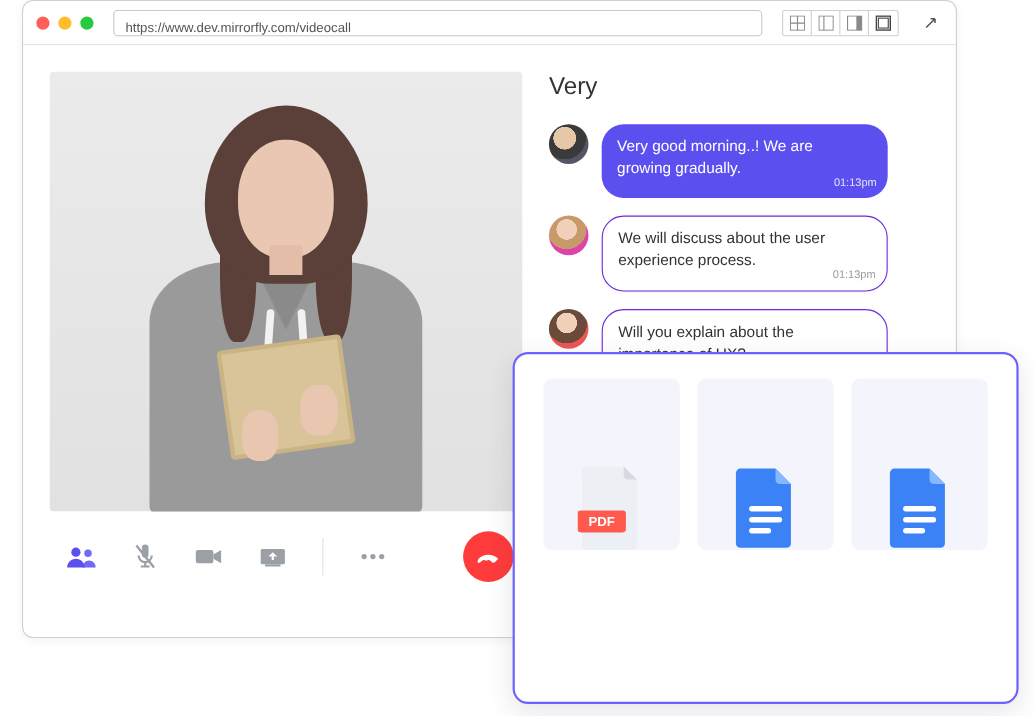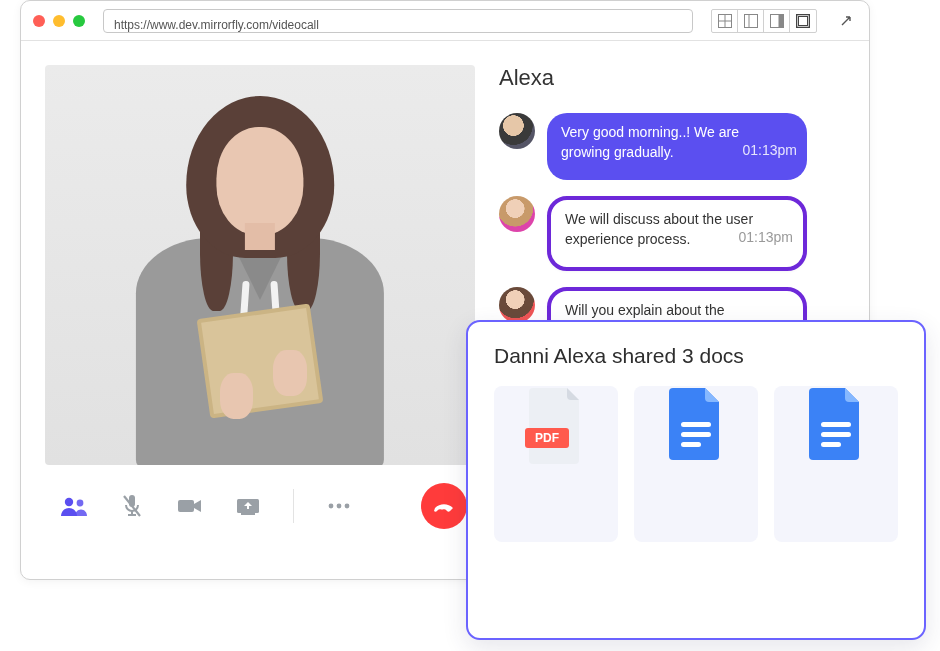--- a/index.html
+++ b/index.html
@@ -106,38 +106,38 @@
   .msg-row { display:flex; gap:12px; margin-bottom: 16px; }
   .avatar { width:36px; height:36px; border-radius:50%; background:#ccc; flex-shrink:0; overflow:hidden; }
   .avatar.a1 { background: radial-gradient(circle at 40% 35%, #e6c7a8 0 32%, #3a3a3a 33% 60%, #556 61%); }
   .avatar.a2 { background: radial-gradient(circle at 45% 35%, #f0d0b8 0 30%, #c89a6a 31% 58%, #d4a 59%); }
   .avatar.a3 { background: radial-gradient(circle at 45% 35%, #f0d0b8 0 30%, #6a4a3a 31% 60%, #e55 61%); }
   .bubble {
     position:relative; padding: 10px 14px; border-radius: 20px; font-size: 14px; line-height:1.4;
     max-width: 260px; min-height: 48px;
   }
   .bubble.primary { background:#5b4ff0; color:#fff; }
-  .bubble.light { background:#fff; color:#333; border:4px solid #6d28d9; box-shadow: 0 1px 3px rgba(0,0,0,0.04);}
-  .bubble .ts { position:absolute; right:10px; bottom:20px; font-size:14px; opacity:.85; }
+  .bubble.light { background:#fff; color:#333; border:1px solid #6d28d9; box-shadow: 0 1px 3px rgba(0,0,0,0.04);}
+  .bubble .ts { position:absolute; right:10px; bottom:6px; font-size:10px; opacity:.85; }
   .bubble.light .ts { color:#888; }
   .bubble .msgtext { padding-right: 8px; padding-bottom: 8px;}
   .bubble.truncated .msgtext { max-height: 36px; overflow:hidden; }
 
   
   .share-card {
     position:absolute; left:466px; top:320px; width:460px; height:320px;
     background:#fff; border:2px solid #6b63ff; border-radius: 14px;
     box-shadow: 0 8px 24px rgba(50,50,90,0.12);
     padding: 22px 26px 20px;
   }
   .share-title { font-size: 21px; font-weight:500; color:#2e2e2e; margin-bottom: 18px; }
   .doc-row { display:flex; gap:16px; }
   .doc-tile {
     width: 126px; height: 156px; background:#f4f5fc; border-radius: 8px;
-    display:flex; align-items:flex-start; justify-content:center; cursor:pointer;
+    display:flex; align-items:flex-end; justify-content:center; cursor:pointer;
   }
   .share-footer { display:flex; align-items:center; margin-top: 22px; }
   .share-time { color:#8a8a8a; font-size:15px; }
   .share-actions { margin-left:auto; display:flex; gap:14px; }
   .round-btn {
     width:44px; height:44px; border-radius:50%; background:#f1f2f8;
     display:flex; align-items:center; justify-content:center; cursor:pointer;
   }
 
   
@@ -256,21 +256,21 @@
           </div>
           <div class="hangup">
             <svg width="26" height="26" viewBox="0 0 26 26">
               <path d="M4 15c5-5 13-5 18 0l-3 3c-1 1-2 1-3 0l-1.2-1.2c-.6-.6-1.5-.8-2.3-.5-1 .3-2 .3-3 0-.8-.3-1.7-.1-2.3.5L6 18c-1 1-2 1-3 0z" fill="#fff" transform="rotate(0 13 13)"></path>
             </svg>
           </div>
         </div>
       </div>
 
       <div class="chat-pane">
-        <div class="chat-title">Alexa</div>
+        <div class="chat-title">Very</div>
 
         <div class="msg-row">
           <div class="avatar a1"></div>
           <div class="bubble primary">
             <div class="msgtext">Very good morning..! We are growing gradually.</div>
             <div class="ts">01:13pm</div>
           </div>
         </div>
 
         <div class="msg-row">
@@ -286,21 +286,20 @@
           <div class="bubble light truncated">
             <div class="msgtext">Will you explain about the importance of UX?</div>
           </div>
         </div>
       </div>
 
     </div>
   </div>
 
   <div class="share-card">
-    <div class="share-title">Danni Alexa shared 3 docs</div>
 
     <div class="doc-row">
 
       <div class="doc-tile">
         <svg width="62" height="78" viewBox="0 0 62 78">
           <path d="M8 2h34l12 12v60a4 4 0 0 1-4 4H8a4 4 0 0 1-4-4V6a4 4 0 0 1 4-4z" fill="#eceff4"></path>
           <path d="M42 2l12 12H46a4 4 0 0 1-4-4z" fill="#d5dae2"></path>
           <rect x="0" y="42" width="44" height="20" rx="3" fill="#ff5a4d"></rect>
           <text x="22" y="56" text-anchor="middle" font-family="Arial" font-size="12" font-weight="700" fill="#fff">PDF</text>
         </svg>

